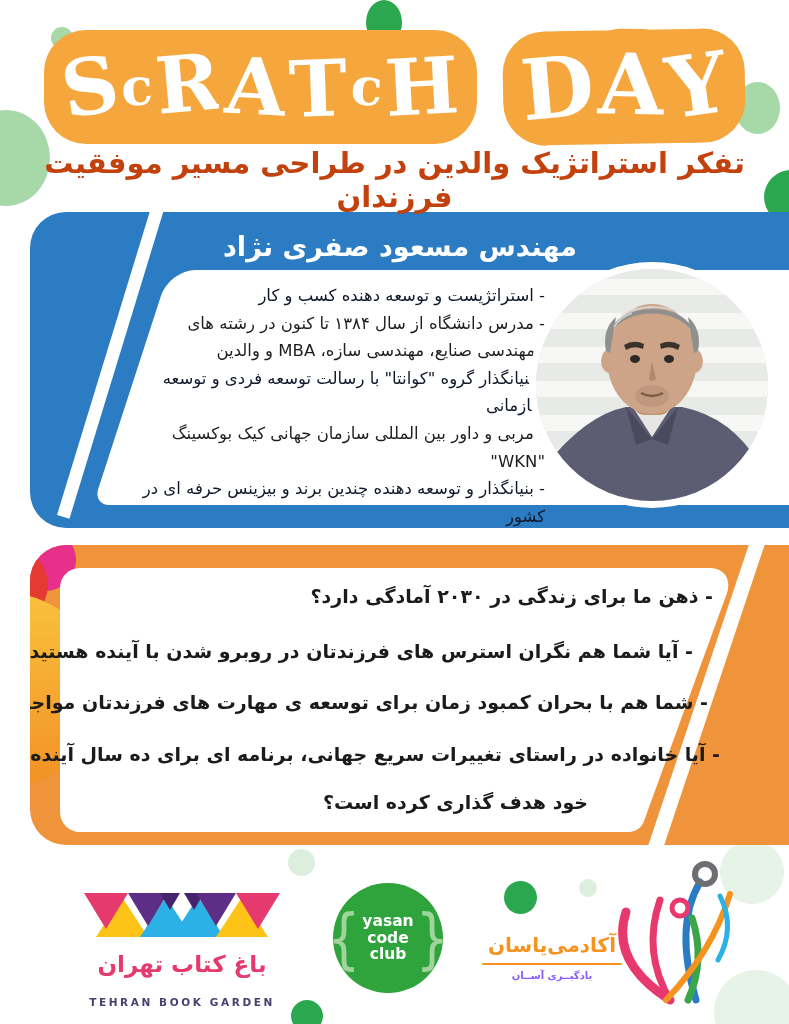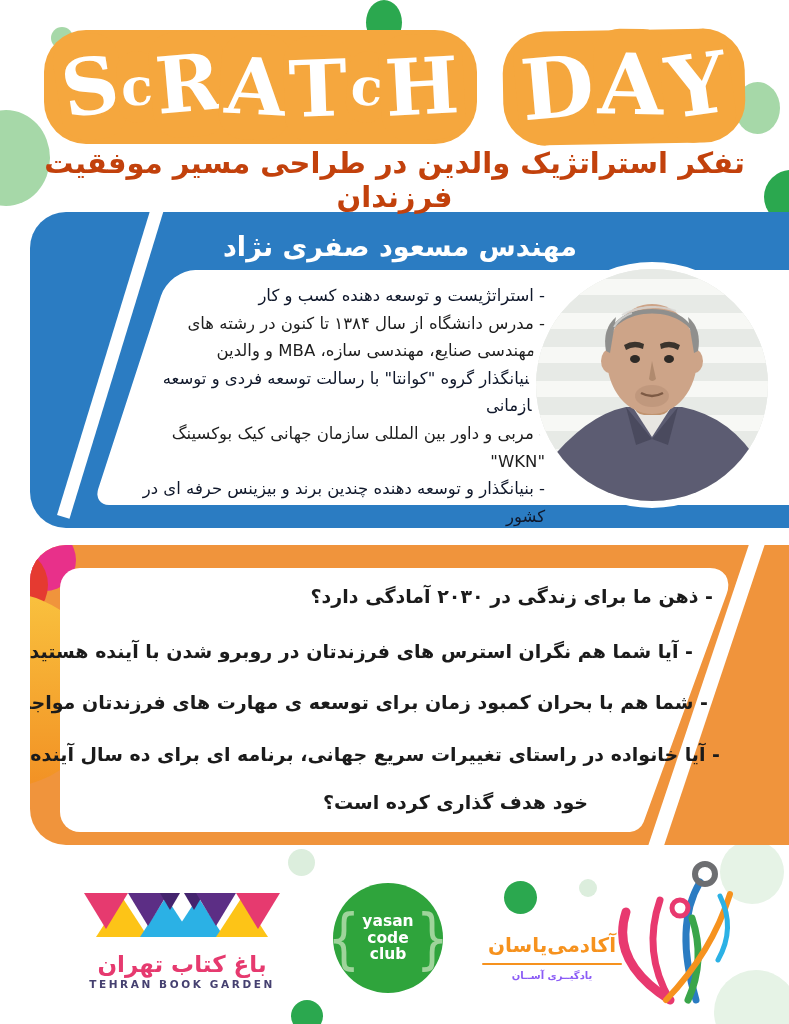--- a/index.html
+++ b/index.html
@@ -65,21 +65,21 @@
      white-space:nowrap;z-index:3;}
   .q1{top:40px;right:84px;}
   .q2{top:95px;right:104px;}
   .q3{top:146px;right:89px;}
   .q4{top:198px;right:77px;}
   .q5{top:246px;right:209px;}
 
   
   .tehran{position:absolute;left:72px;top:893px;width:220px;text-align:center;z-index:2;}
   .tehran-fa{color:#e63a6f;font-weight:bold;font-size:23px;direction:rtl;margin-top:10px;}
-  .tehran-en{color:#454070;font-weight:bold;font-size:10.5px;letter-spacing:2.6px;margin-top:1px;}
+  .tehran-en{color:#454070;font-weight:bold;font-size:10.5px;letter-spacing:2.6px;margin-top:19px;}
 
   .ycc{position:absolute;left:333px;top:883px;width:110px;height:110px;border-radius:50%;
        background:#2fa43c;display:flex;align-items:center;justify-content:center;z-index:2;}
   .ycc-inner{display:flex;align-items:center;gap:2px;}
   .ycc-brace{color:#9fd49b;font-size:52px;font-weight:400;line-height:1;transform:scaleY(1.25);}
   .ycc-text{color:#fff;font-weight:bold;font-size:15.5px;line-height:16.5px;text-align:center;}
 
   .academy-text{position:absolute;left:478px;top:933px;width:148px;text-align:center;z-index:2;}
   .aca-title{color:#f6921e;font-weight:bold;font-size:20px;direction:rtl;}
   .aca-line{height:2px;background:#f6921e;margin:6px 4px 5px 4px;border-radius:2px;}

